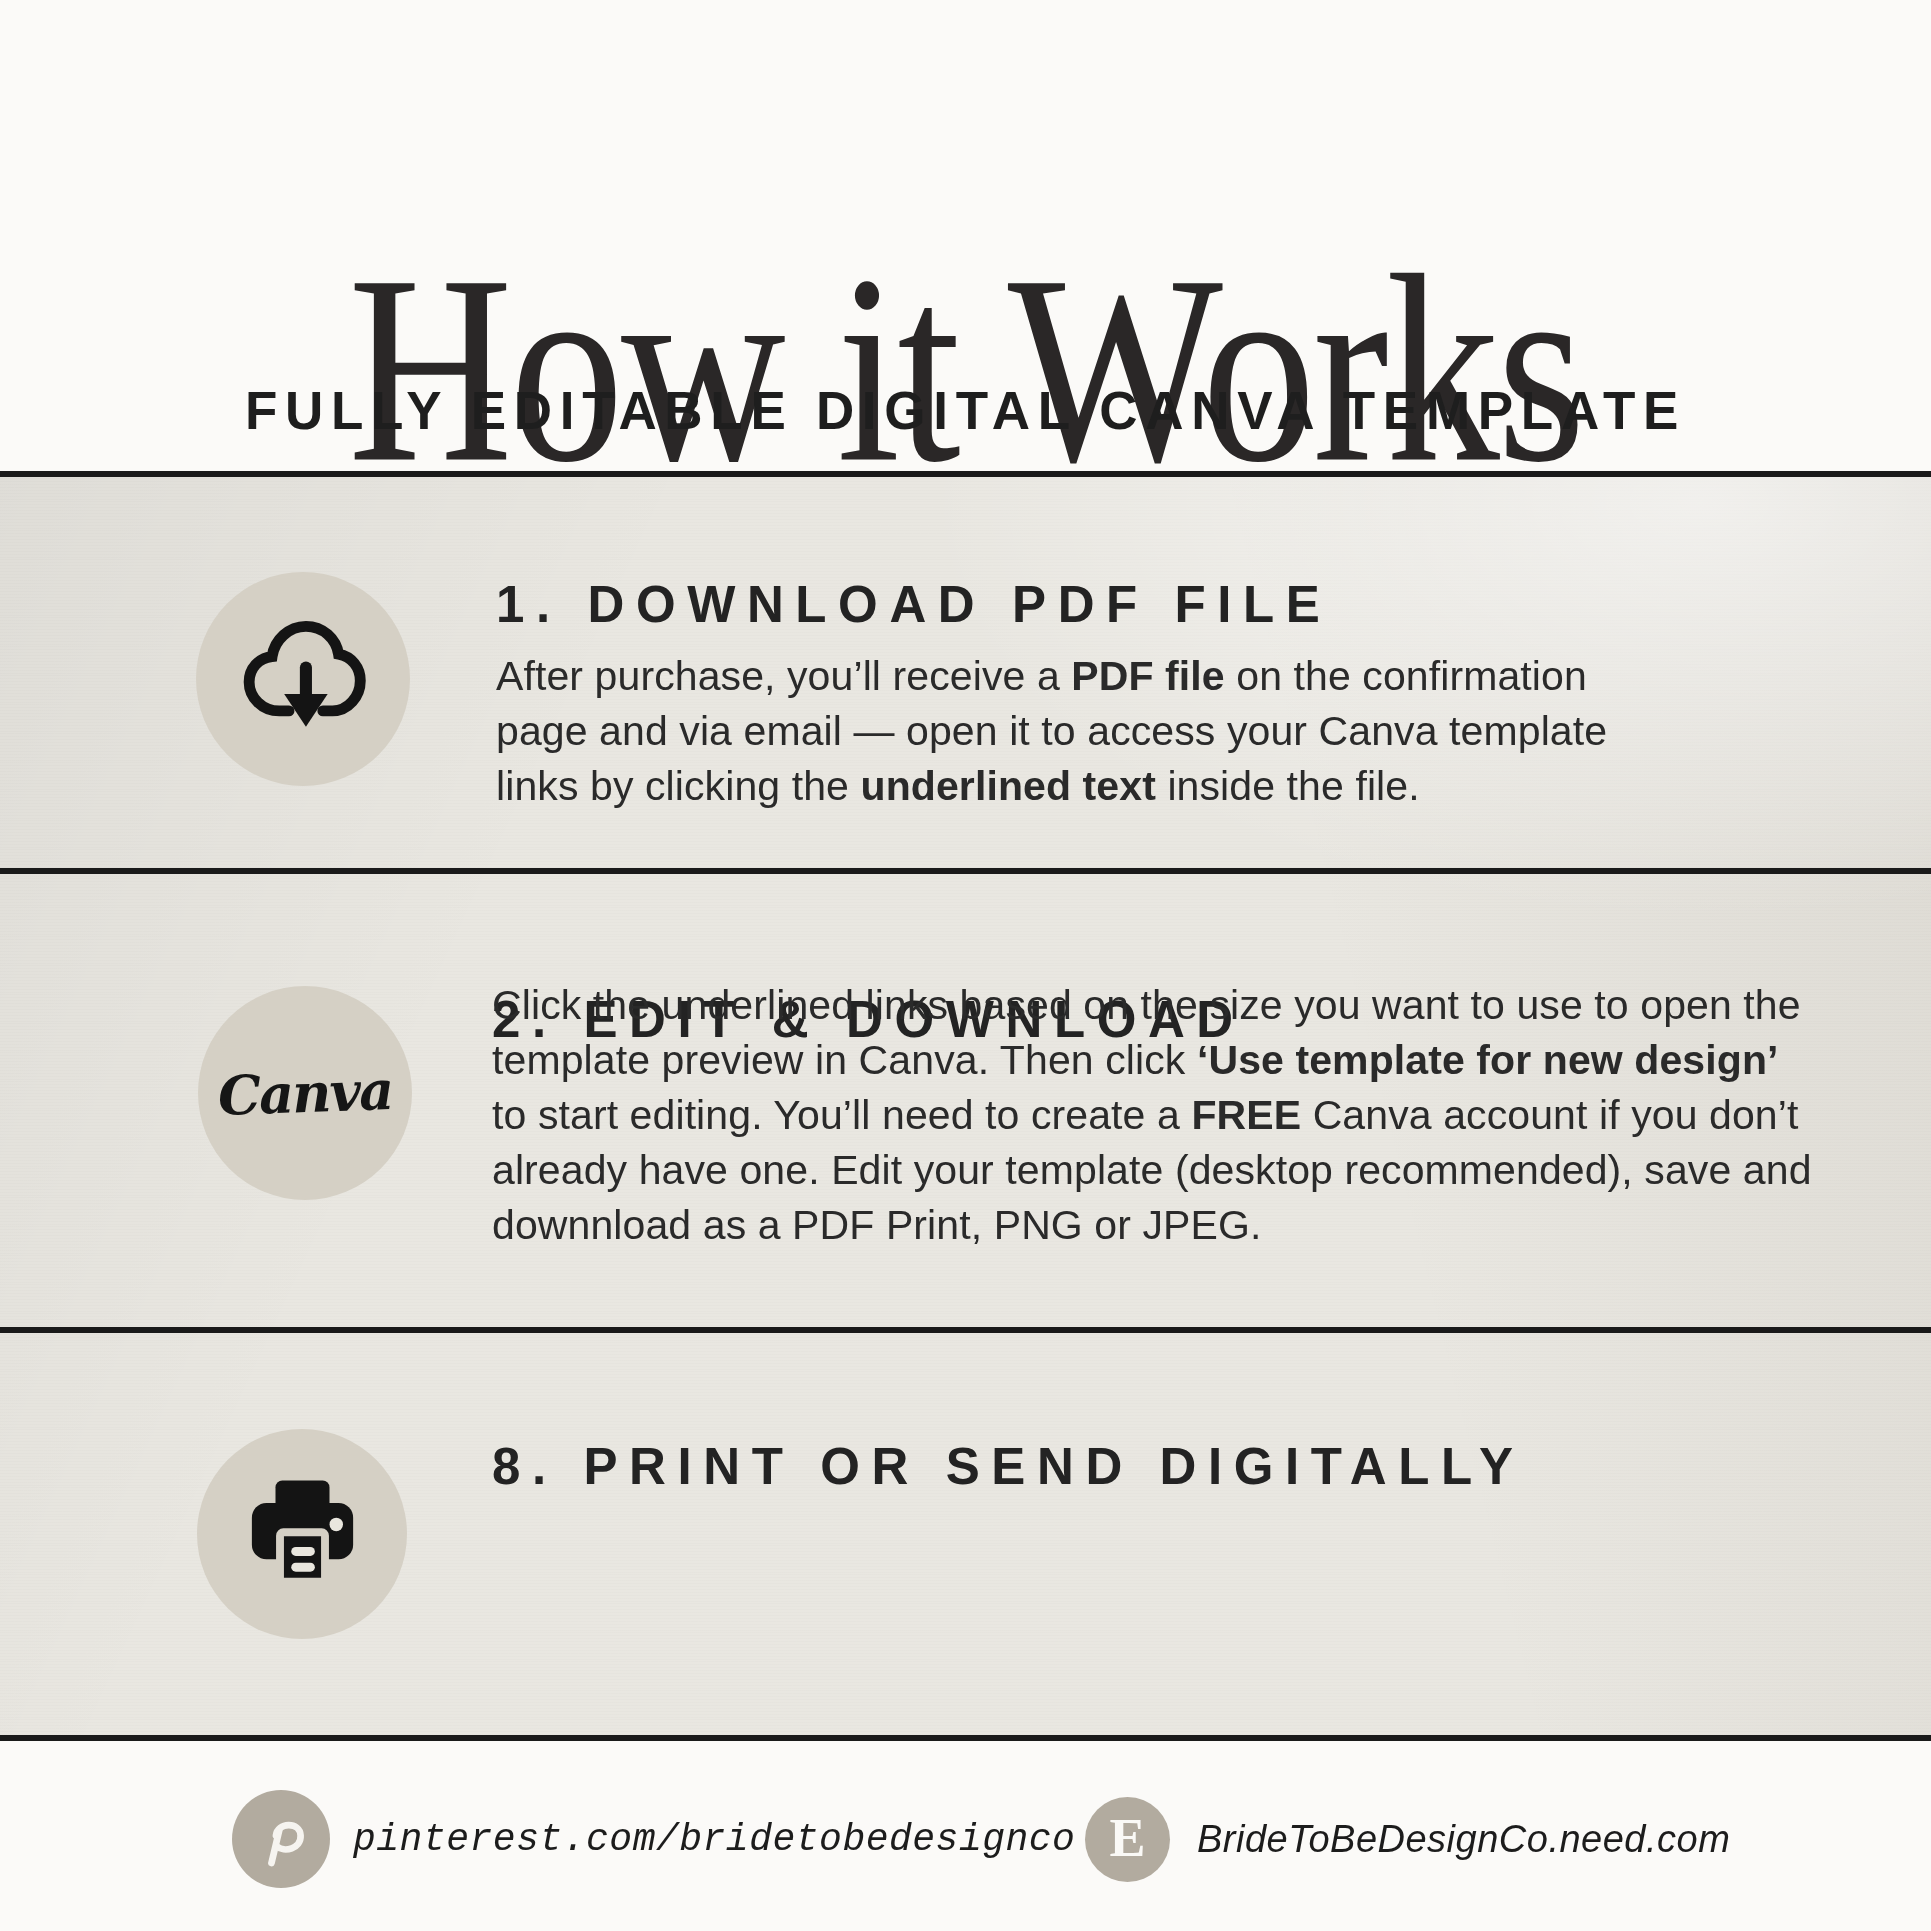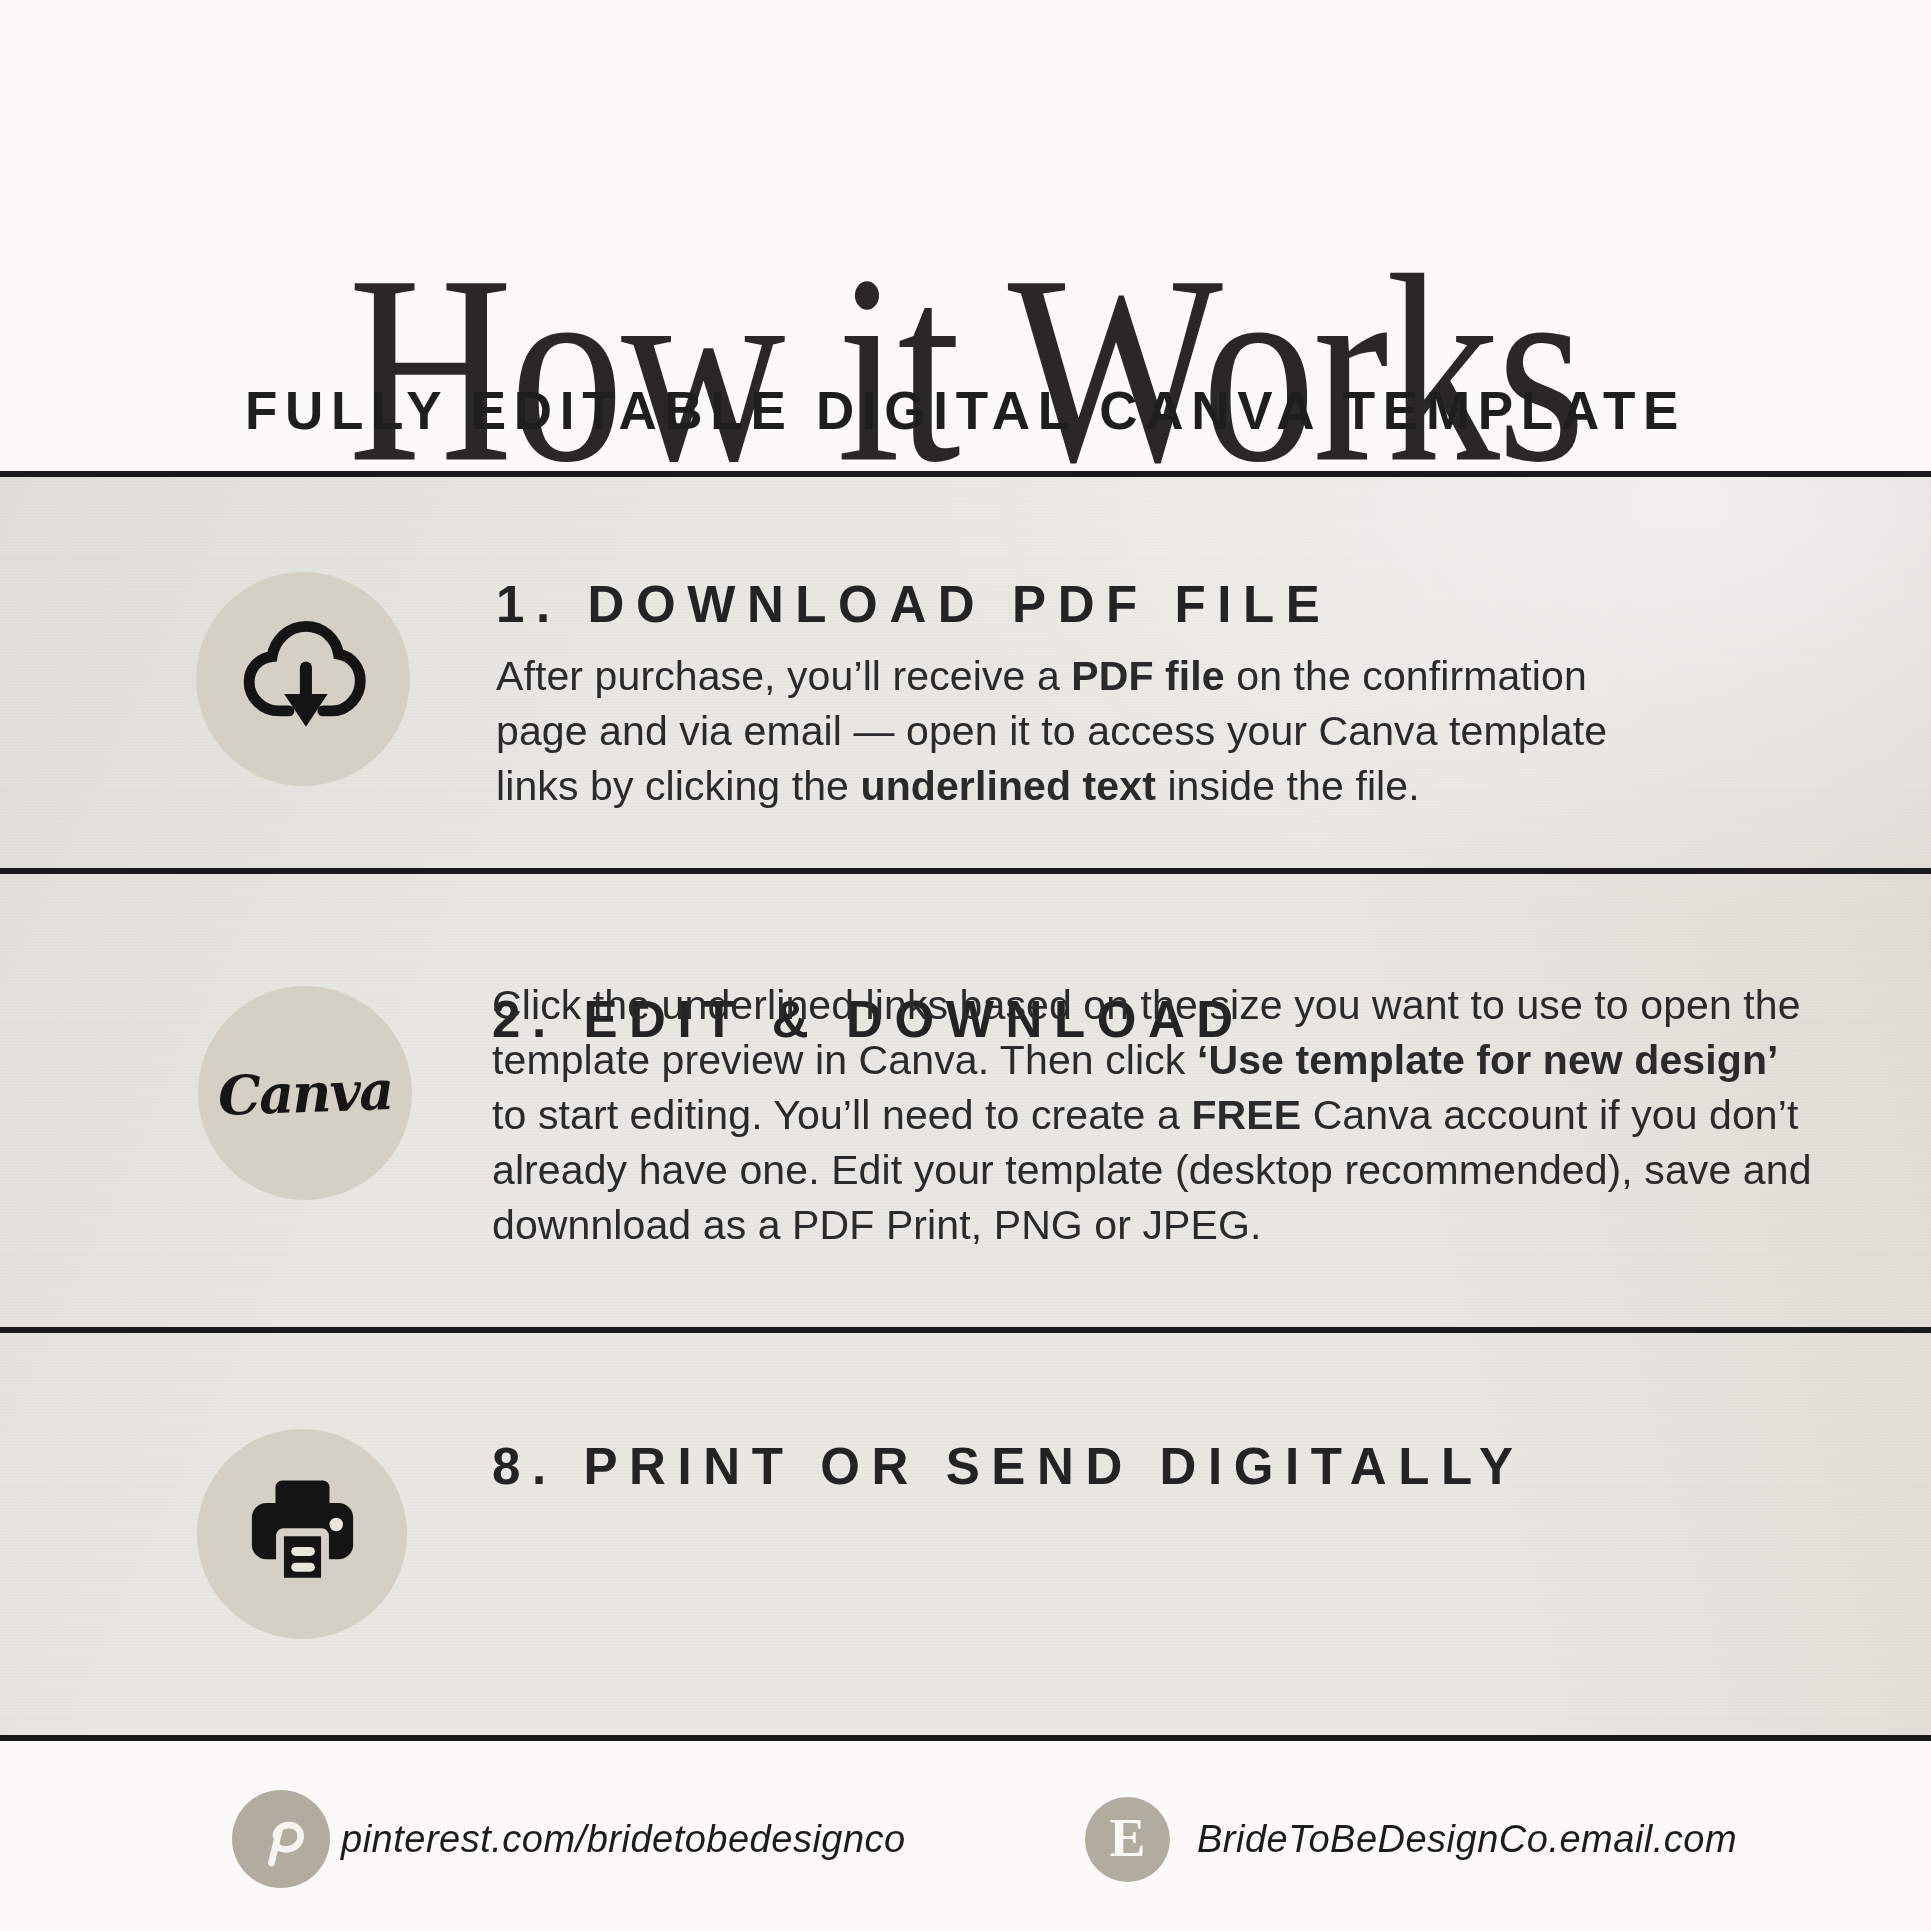--- a/index.html
+++ b/index.html
@@ -61,21 +61,21 @@
     position:absolute; margin:0;
     font-size:41px; line-height:55px; color:#2a2a2a;
     letter-spacing:0.1px;
   }
   .b1{left:496px; top:649px; width:1192px;}
   .b2{left:492px; top:978px; width:1332px;}
   .b3{left:492px; top:1506px; width:1173px;}
   .seg-bold{font-weight:700;}
   
   .footer-item{position:absolute; display:flex; align-items:center;}
-  .fi-pinterest{left:232px; top:1789px; height:100px; gap:11px;}
+  .fi-pinterest{left:232px; top:1789px; height:100px; gap:23px;font-family:Liberation Mono, monospace;}
   .fi-etsy{left:1085px; top:1797px; height:85px; gap:27px;}
   .badge{
     border-radius:50%; background:#b2ab9f; flex:0 0 auto;
     display:flex; align-items:center; justify-content:center;
   }
   .badge-pinterest{width:98px; height:98px;}
   .badge-etsy{width:85px; height:85px;}
   .etsy-e{
     font-family:"Liberation Serif", serif; font-weight:700;
     font-size:54px; color:#faf9f6; line-height:1; transform:translateY(-1.9px);
@@ -135,17 +135,17 @@
         <path d="M41 44 C43 20 84 18 85 44 C86 67 56 75 42 63" stroke="#f6f4f0" stroke-width="12" stroke-linecap="round" fill="none"></path>
       </svg>
     </span>
     <span class="footer-text">pinterest.com/bridetobedesignco</span>
   </div>
 
   <div class="footer-item fi-etsy">
     <span class="badge badge-etsy">
       <span class="etsy-e">E</span>
     </span>
-    <span class="footer-text">BrideToBeDesignCo.email.com</span>
+    <span class="footer-text">BrideToBeDesignCo.need.com</span>
   </div>
 
 </div>
 
 
 </body></html>

